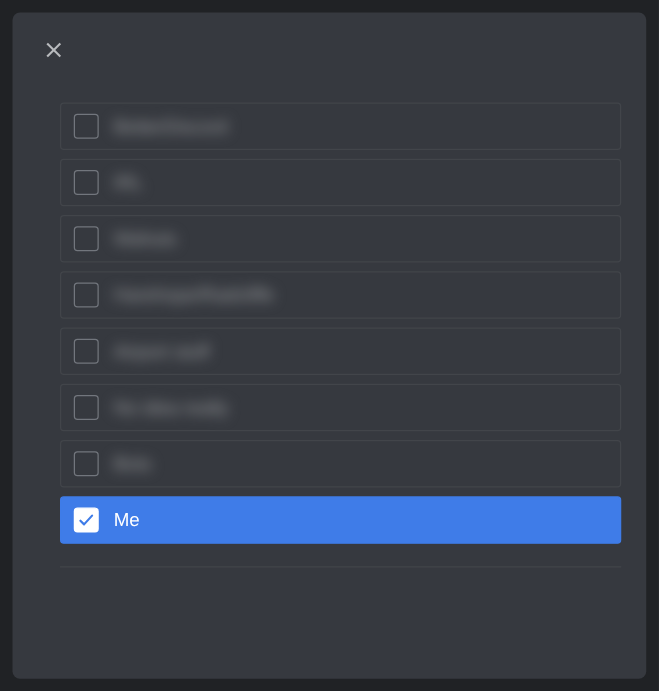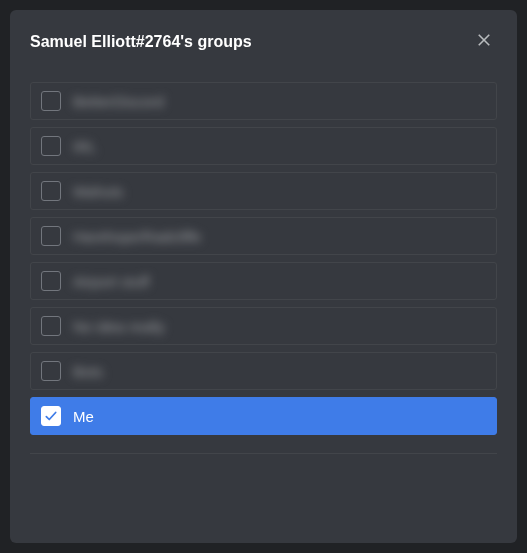--- a/index.html
+++ b/index.html
@@ -39,20 +39,21 @@
       padding: 4px;
       display: flex;
       align-items: center;
       justify-content: center;
       color: #b9bbbe;
     }
     .close-btn svg { width: 18px; height: 18px; }
     .modal-body {
       padding: 20px 20px 0 20px;
       flex: 1;
+      margin-left: 18px;
     }
     .group-list {
       display: flex;
       flex-direction: column;
       gap: 7px;
     }
     .group-row {
       display: flex;
       align-items: center;
       height: 38px;
@@ -105,21 +106,20 @@
       height: 1px;
       background: #42454a;
       margin-top: 18px;
     }
   </style>
 </head>
 <body>
 
 <div class="modal">
   <div class="modal-header">
-    <div class="modal-title">Samuel Elliott#2764's groups</div>
     <button class="close-btn">
       <span>
         <svg viewBox="0 0 24 24" fill="none" stroke="currentColor" stroke-width="2.2">
           <line x1="5" y1="5" x2="19" y2="19"></line>
           <line x1="19" y1="5" x2="5" y2="19"></line>
         </svg>
       </span>
     </button>
   </div>
   <div class="modal-body">

